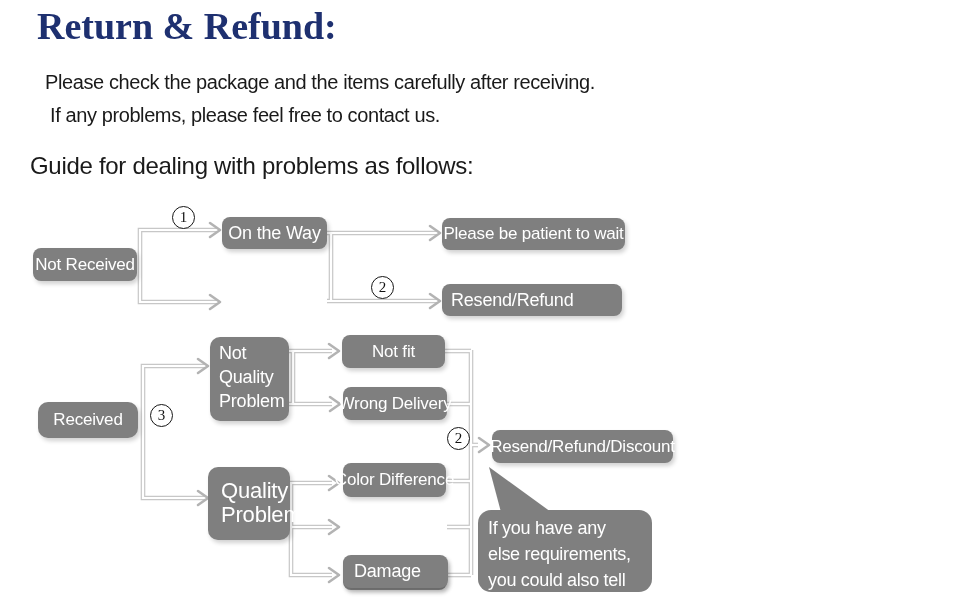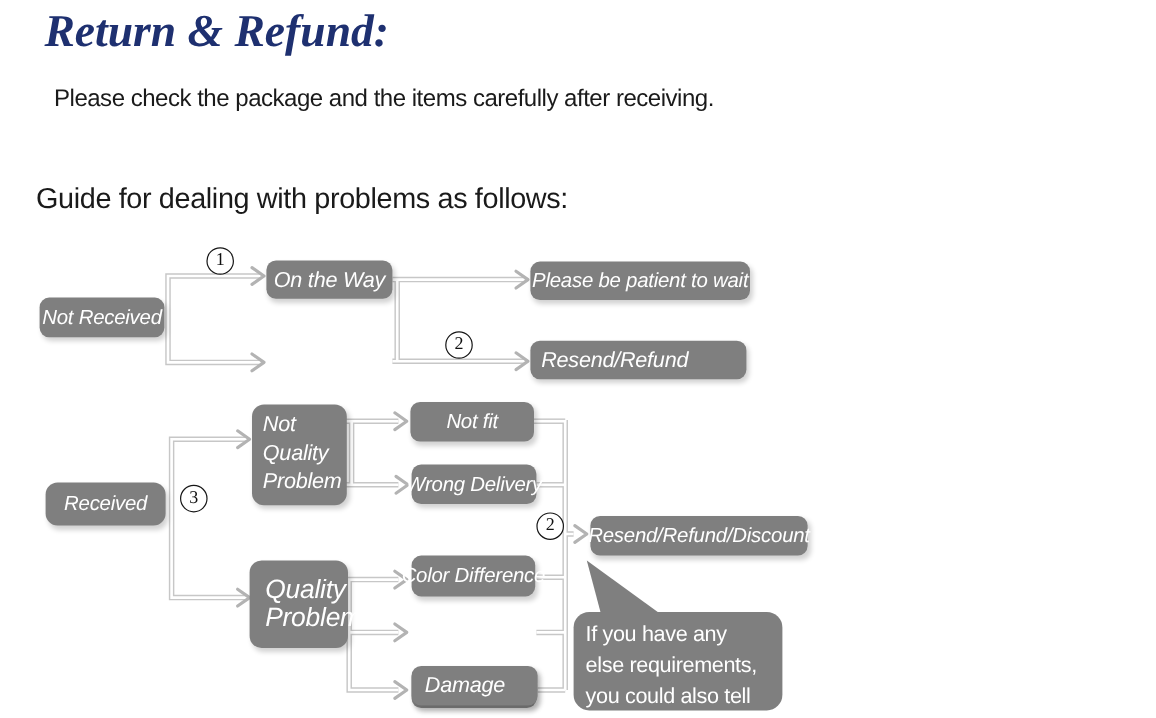--- a/index.html
+++ b/index.html
@@ -3,37 +3,37 @@
 <meta charset="utf-8">
 <style>
   html,body{margin:0;padding:0;background:#fff;}
   #stage{
     position:relative;width:963px;height:598px;background:#ffffff;overflow:hidden;
     font-family:"Liberation Sans",sans-serif;color:#1a1a1a;
   }
   .abs{position:absolute;}
   #page-title{
     left:37px;top:4px;font-family:"Liberation Serif",serif;font-weight:bold;
-    font-size:38px;color:#1e3070;letter-spacing:0px;white-space:nowrap;font-style:italic;
+    font-size:38px;color:#1e3070;letter-spacing:0px;white-space:nowrap;
   }
   .intro{font-size:20px;letter-spacing:-0.4px;white-space:nowrap;}
   #intro-line-1{left:45px;top:71px;}
   #intro-line-2{left:50px;top:104px;}
   #guide-heading{left:30px;top:152px;font-size:24px;letter-spacing:-0.3px;white-space:nowrap;}
 
   svg.wires{position:absolute;left:0;top:0;z-index:1;}
   .pipe{stroke:#c7c7c7;stroke-width:4.6;fill:none;stroke-linejoin:miter;}
   .core{stroke:#ffffff;stroke-width:2.2;fill:none;stroke-linejoin:miter;}
   .chev{stroke:#b3b3b3;stroke-width:2.6;fill:none;stroke-linecap:round;stroke-linejoin:round;}
 
   .node{
     position:absolute;z-index:2;background:#7f7f7f;color:#fff;border-radius:8px;
     display:flex;align-items:center;justify-content:center;text-align:center;
     font-size:17px;letter-spacing:-0.2px;line-height:1.15;
-    box-shadow:2px 3px 4px rgba(0,0,0,0.18);box-sizing:border-box;white-space:nowrap;font-style:italic;
+    box-shadow:2px 3px 4px rgba(0,0,0,0.18);box-sizing:border-box;white-space:nowrap;
   }
   .node.al{justify-content:flex-start;text-align:left;}
   .node.ml{display:block;text-align:left;white-space:normal;line-height:24px;border-radius:10px;}
   .badge{
     position:absolute;z-index:3;width:23px;height:23px;border:1.6px solid #161616;border-radius:50%;
     background:#fff;display:flex;align-items:center;justify-content:center;
     font-family:"Liberation Serif",serif;font-size:15px;color:#111;box-sizing:border-box;
   }
   #note-bubble{
     position:absolute;z-index:2;left:478px;top:510px;width:174px;height:82px;
@@ -41,20 +41,21 @@
     font-size:18px;letter-spacing:-0.3px;line-height:26px;
   }
 </style>
 </head>
 <body>
 
 <div id="stage">
 
   <div class="abs" id="page-title">Return &amp; Refund:</div>
   <div class="abs intro" id="intro-line-1">Please check the package and the items carefully after receiving.</div>
+  <div class="abs intro" id="intro-line-2">If any problems, please feel free to contact us.</div>
   <div class="abs" id="guide-heading">Guide for dealing with problems as follows:</div>
 
   <svg class="wires" width="963" height="598" viewBox="0 0 963 598">
 
     <path class="pipe" d="M217,230 H140 V302 H217"></path>
     <path class="pipe" d="M327,233 H437"></path>
     <path class="pipe" d="M331,233 V301"></path>
     <path class="pipe" d="M327,301 H437"></path>
     <path class="pipe" d="M206,366 H143 V498 H206"></path>
     <path class="pipe" d="M288,351 H332"></path>

